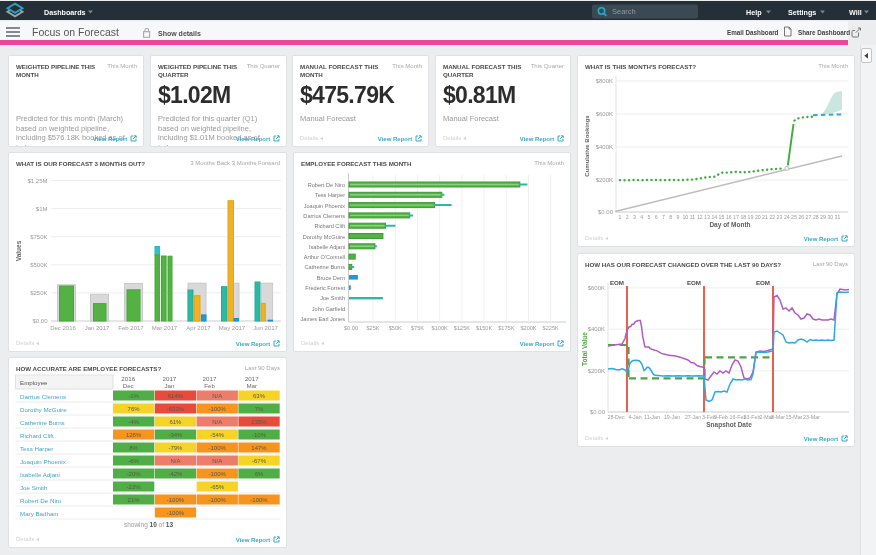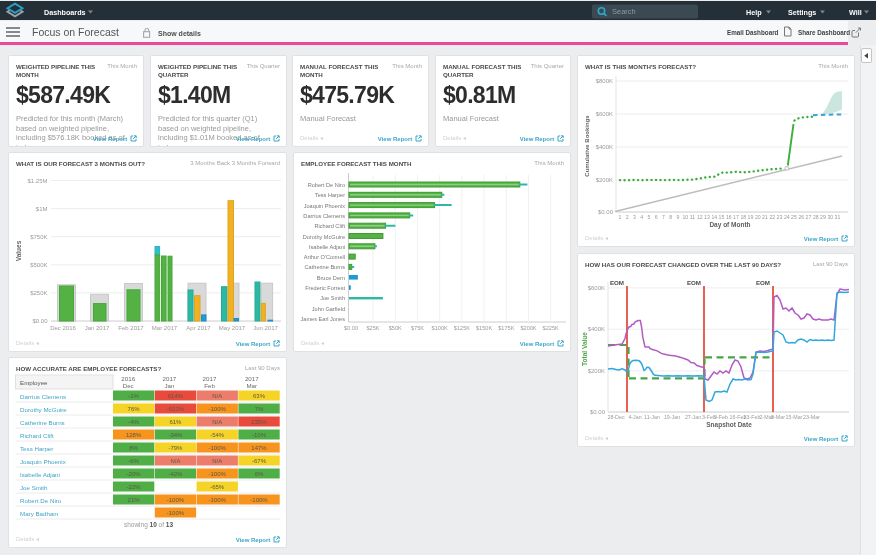--- a/index.html
+++ b/index.html
@@ -1,18 +1,18 @@
 <!DOCTYPE html>
 <html><head>
 <meta charset="utf-8">
 <style>
 html,body{margin:0;padding:0;width:876px;height:555px;overflow:hidden;background:#ecedef;font-family:"Liberation Sans",sans-serif;}
 *{box-sizing:border-box;}
 #nav{position:absolute;left:0;top:1px;width:876px;height:19px;background:#242f37;}
-#toolbar{position:absolute;left:0;top:21px;width:848px;height:24px;background:#f7f8f9;border-bottom:3px solid #ec4899;}
+#toolbar{position:absolute;left:0;top:21px;width:848px;height:24px;background:#f7f8f9;border-bottom:5px solid #ec4899;}
 .card{position:absolute;background:#fff;border:1px solid #dfe1e3;border-radius:2px;overflow:hidden;}
 .ctitle{position:absolute;left:7px;top:7px;font-size:6.2px;font-weight:bold;color:#4a4a4a;letter-spacing:0;}
 .clabel{position:absolute;right:6px;top:7px;font-size:6px;color:#a8a8a8;}
 .details{position:absolute;left:7px;bottom:5px;font-size:6px;color:#d2d2d2;}
 .vreport{position:absolute;right:7px;bottom:4px;font-size:6px;color:#3ba6c9;font-weight:bold;}
 .vreport svg{position:relative;top:1px;left:1px;display:inline;}
 .kpi-num{position:absolute;left:7px;top:28px;font-size:23px;font-weight:bold;color:#2d2d2d;letter-spacing:-0.7px;line-height:22px;}
 .kpi-desc{position:absolute;left:7px;top:58px;width:110px;font-size:7.5px;color:#999;line-height:9.5px;}
 svg{position:absolute;left:0;top:0;}
 svg text{font-family:"Liberation Sans",sans-serif;}
@@ -67,31 +67,30 @@
 
 <div style="position:absolute;left:860px;top:45px;width:16px;height:510px;background:#f2f3f4;border-left:1px solid #e0e0e0;"></div>
 <div style="position:absolute;left:861px;top:48px;width:11px;height:15px;background:#fff;border:1px solid #c5c5c5;border-radius:2px;"></div>
 <svg style="left:861px;top:48px" width="11" height="15">
     <path d="M7,5 v5.5 l-3.8,-2.75 z" fill="#444"></path>
   </svg>
 
 <div class="card" style="left:8px;top:55px;width:136px;height:92px;">
   <div class="ctitle" style="width:92px;line-height:7.5px;">WEIGHTED PIPELINE THIS MONTH</div>
   <div class="clabel">This Month</div>
-  <div class="kpi-num">$587.49K</div>
   <div class="kpi-desc">Predicted for this month (March) based on weighted pipeline, including $576.18K booked as of today.</div>
   <div class="vreport">View Report <svg width="7" height="7" viewBox="0 0 7 7">
         <path d="M3.2,1 H1 V6 H6 V3.8 M4,0.8 H6.2 V3 M6,1 L3.2,3.8" fill="none" stroke="#3ba6c9" stroke-width="1"></path>
       </svg></div>
 </div>
 
 <div class="card" style="left:150px;top:55px;width:137px;height:92px;">
   <div class="ctitle" style="width:92px;line-height:7.5px;">WEIGHTED PIPELINE THIS QUARTER</div>
   <div class="clabel">This Quarter</div>
-  <div class="kpi-num">$1.40M</div>
+  <div class="kpi-num">$1.02M</div>
   <div class="kpi-desc">Predicted for this quarter (Q1) based on weighted pipeline, including $1.01M booked as of today.</div>
   <div class="vreport">View Report <svg width="7" height="7" viewBox="0 0 7 7">
         <path d="M3.2,1 H1 V6 H6 V3.8 M4,0.8 H6.2 V3 M6,1 L3.2,3.8" fill="none" stroke="#3ba6c9" stroke-width="1"></path>
       </svg></div>
 </div>
 
 <div class="card" style="left:292px;top:55px;width:137px;height:92px;">
   <div class="ctitle" style="width:92px;line-height:7.5px;">MANUAL FORECAST THIS MONTH</div>
   <div class="clabel">This Month</div>
   <div class="kpi-num">$475.79K</div>

